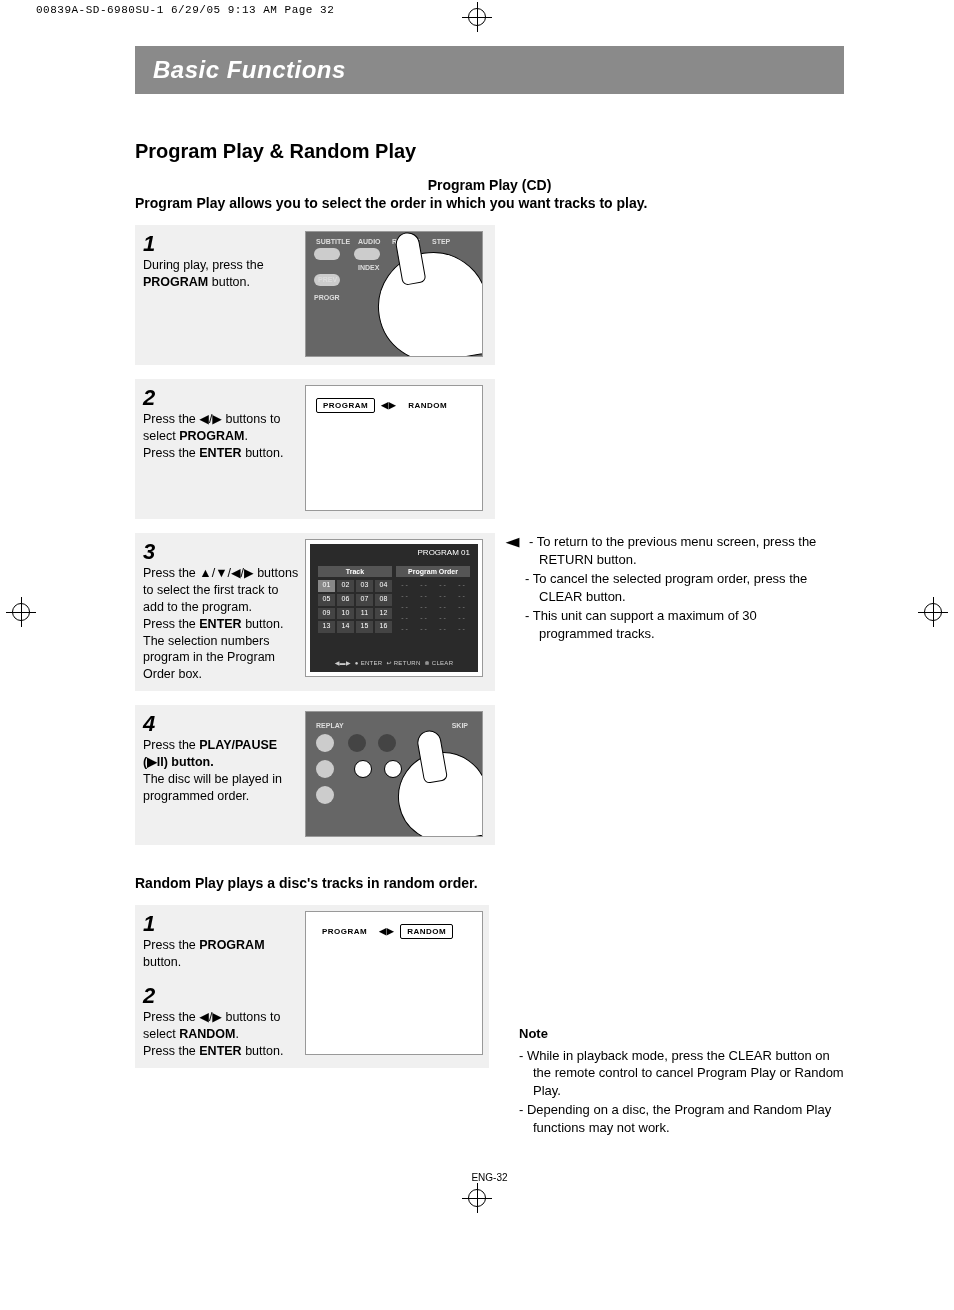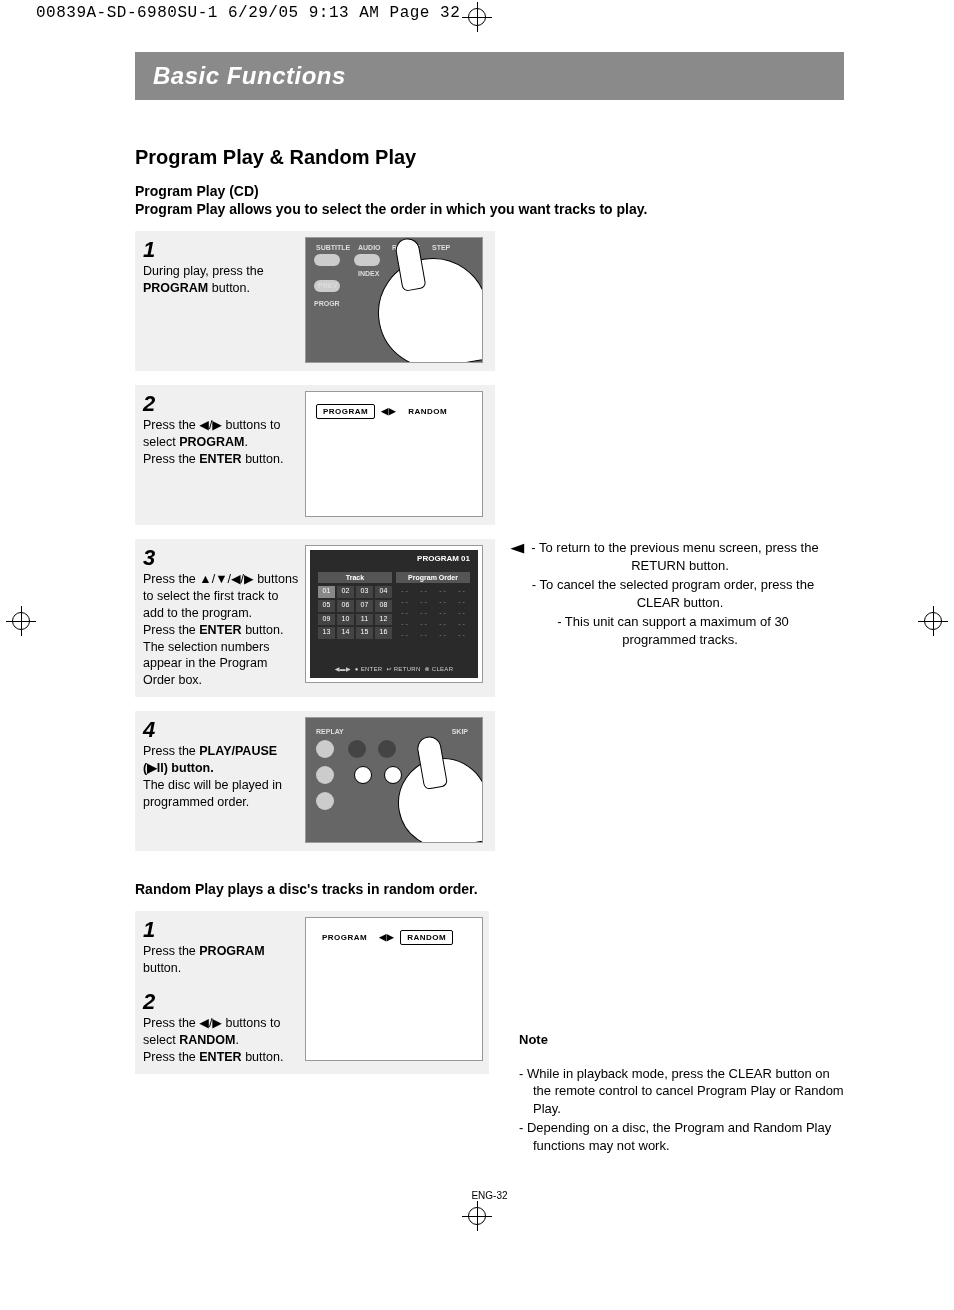--- a/index.html
+++ b/index.html
@@ -6,21 +6,21 @@
   body {
     font-family: Arial, Helvetica, sans-serif;
     font-size: 13px;
     color: #000;
     background: #fff;
     width: 954px;
     position: relative;
   }
   .page-meta {
     font-family: "Courier New", monospace;
-    font-size: 16px;
+    font-size: 11px;
     padding: 4px 0 0 36px;
     letter-spacing: 0.5px;
   }
   .content {
     padding: 30px 110px 40px 135px;
     position: relative;
   }
   .section-banner {
     background: #8a8a8a;
     color: #fff;
@@ -33,20 +33,21 @@
   }
   h2.subhead {
     font-size: 20px;
     font-weight: bold;
     margin-bottom: 14px;
   }
   .group-title {
     font-weight: bold;
     font-size: 14px;
     margin-bottom: 2px;
+    text-align: center;
   }
   .group-desc {
     font-size: 14px;
     margin-bottom: 14px;
     font-weight: bold;
   }
   .steps-col {
     display: flex;
     flex-direction: column;
     gap: 14px;
@@ -87,21 +88,21 @@
     display:flex; align-items:center; gap:6px;
     font-size:8px; font-weight:bold; letter-spacing:0.5px;
   }
   .chip { padding:2px 6px; border-radius:2px; }
   .chip.sel { background:#fff; color:#000; border:1px solid #000;}
   .chip.unsel { background:transparent; color:#000; }
   .arrows { font-size:9px; }
 
   
   .prog-screen { position:absolute; inset:4px; background:#2a2a2a; color:#fff; font-size:7px;}
-  .prog-title { position:absolute; top:4px; right:8px; font-weight:bold; font-size:8px;}
+  .prog-title { position:absolute; top:4px; right:8px; font-weight:normal; font-size:8px;}
   .prog-table { position:absolute; top:22px; left:8px; right:8px; }
   .prog-thead { display:flex; font-weight:bold; font-size:7px; margin-bottom:3px;}
   .prog-thead div { flex:1; text-align:center; background:#555; padding:2px;}
   .prog-thead div:first-child{ margin-right:4px;}
   .prog-body { display:flex; gap:4px;}
   .prog-col { flex:1; display:grid; grid-template-columns:repeat(4,1fr); gap:2px;}
   .prog-cell { text-align:center; font-size:7px; padding:1px; background:#444;}
   .prog-cell.hl { background:#888;}
   .prog-cell.dash { color:#888; background:transparent;}
   .prog-footer{ position:absolute; bottom:6px; left:8px; right:8px; font-size:6px; letter-spacing:0.3px; color:#ccc; text-align:center;}
@@ -121,26 +122,25 @@
   }
 
   
   .two-col {
     display:flex; gap:30px; align-items:flex-start;
   }
   .side-notes {
     font-size: 13px;
     line-height:1.35;
     width: 296px;
-    text-align: center;
   }
   .side-notes .tri { display:inline-block; transform:scaleX(1.4); margin-right:4px;}
   .side-notes p { margin-bottom:2px; padding-left:14px; text-indent:-14px;}
   .note-block { font-size:13px; line-height:1.35; margin-top: 120px;}
-  .note-block .note-title{ font-weight:bold; margin-bottom:16px;}
+  .note-block .note-title{ font-weight:bold; margin-bottom:4px;}
   .note-block p{ padding-left:14px; text-indent:-14px; margin-bottom:2px;}
 
   .random-block { margin-top:30px;}
   .rand-row { display:flex; gap:0; background:#f0f0f0; padding:6px; width:360px; align-items:flex-start;}
   .rand-text { width:164px; padding:2px 6px 2px 2px; font-size:12.5px; line-height:1.35;}
   .rand-img { width:178px; min-height:144px; background:#fff; border:1px solid #999; position:relative;}
 
   .page-num { text-align:center; font-size:10px; margin-top:34px;}
 
   .sym { font-family: Arial, sans-serif;}
@@ -225,21 +225,21 @@
         </div>
       </div>
     </div>
 
     <div class="two-col">
       <div class="step-row" style="min-height:150px">
         <div class="step-text">
           <div class="step-num">3</div>
           <span>Press the </span><span class="sym">▲/▼/◀/▶</span><span> buttons to select the first track to add to the program.</span><br>
           <span>Press the </span><span class="bold">ENTER</span><span> button.</span><br>
-          <span>The selection numbers appear in the Program Order box.</span>
+          <span>The selection numbers program in the Program Order box.</span>
         </div>
         <div class="step-img" style="min-height:138px">
           <div class="prog-screen">
             <div class="prog-title">PROGRAM 01</div>
             <div class="prog-table">
               <div class="prog-thead">
                 <div>Track</div>
                 <div>Program Order</div>
               </div>
               <div class="prog-body">

